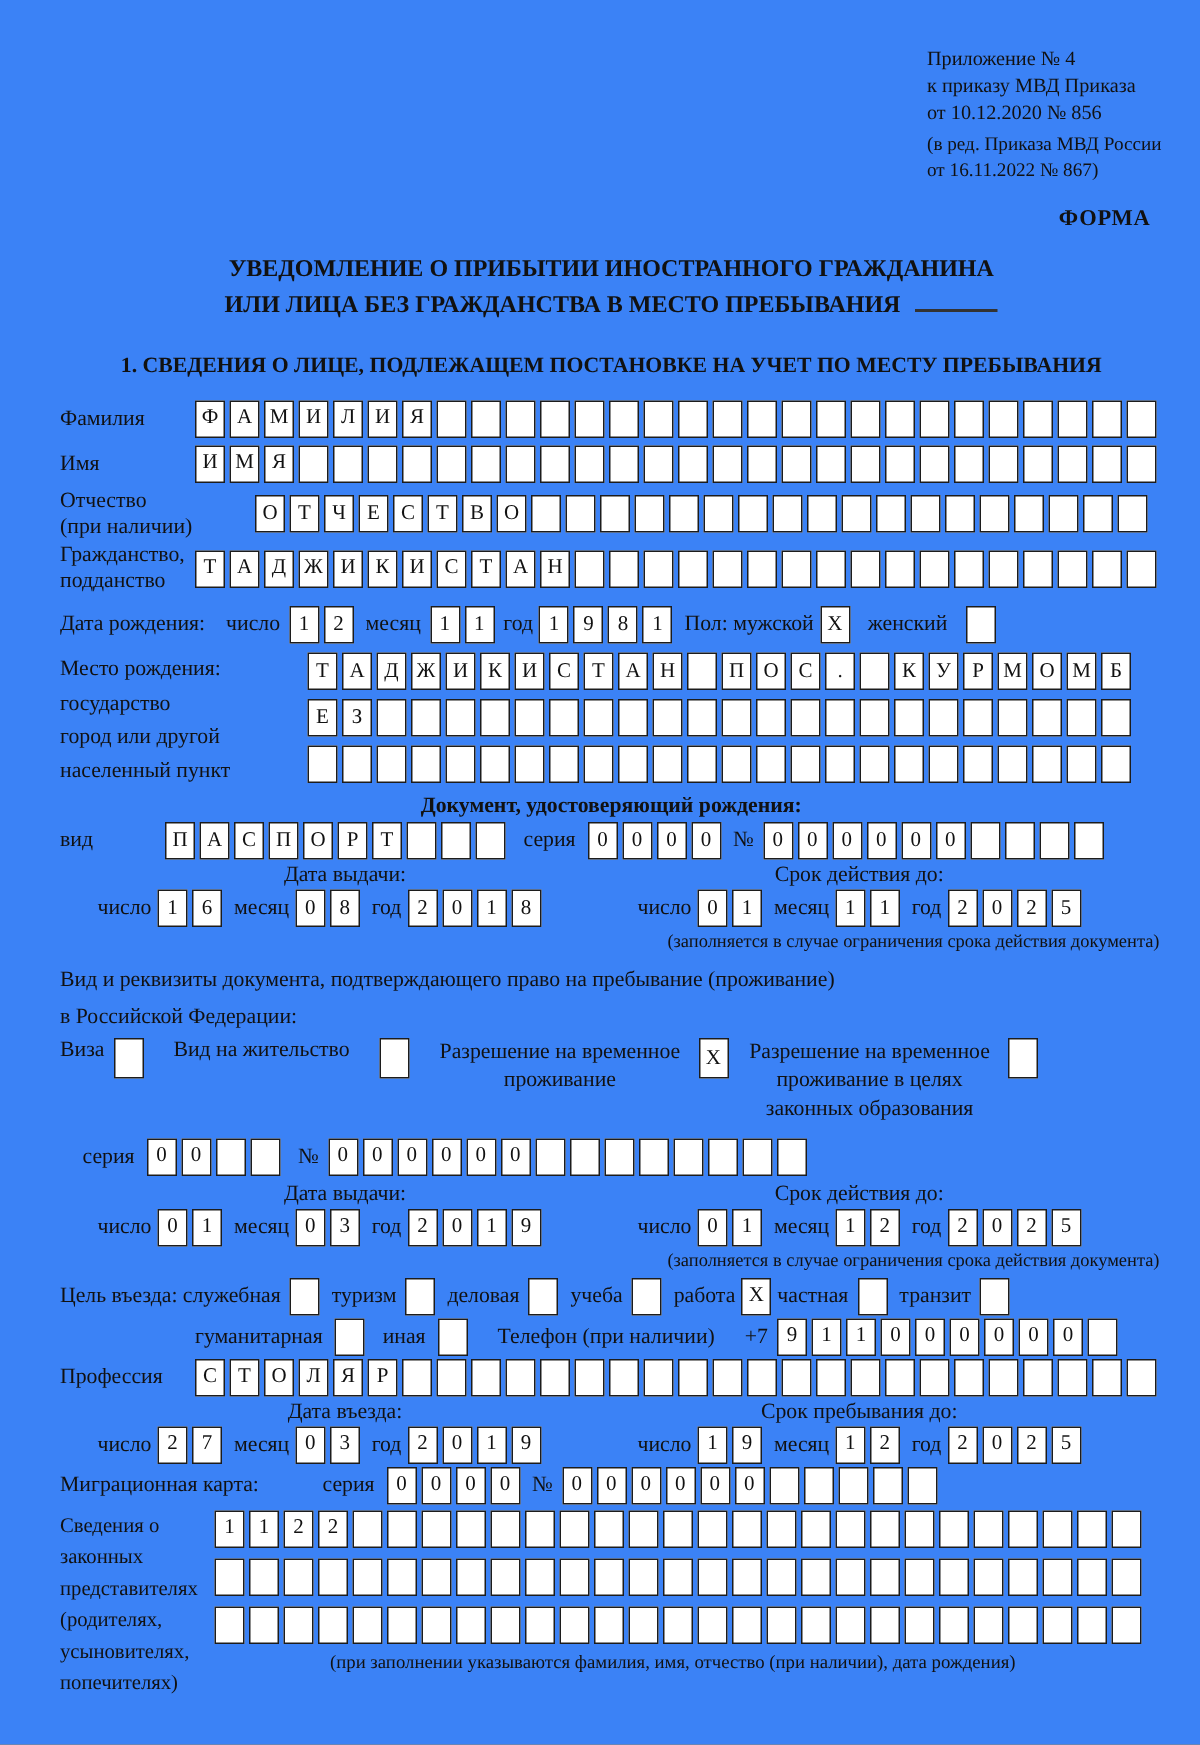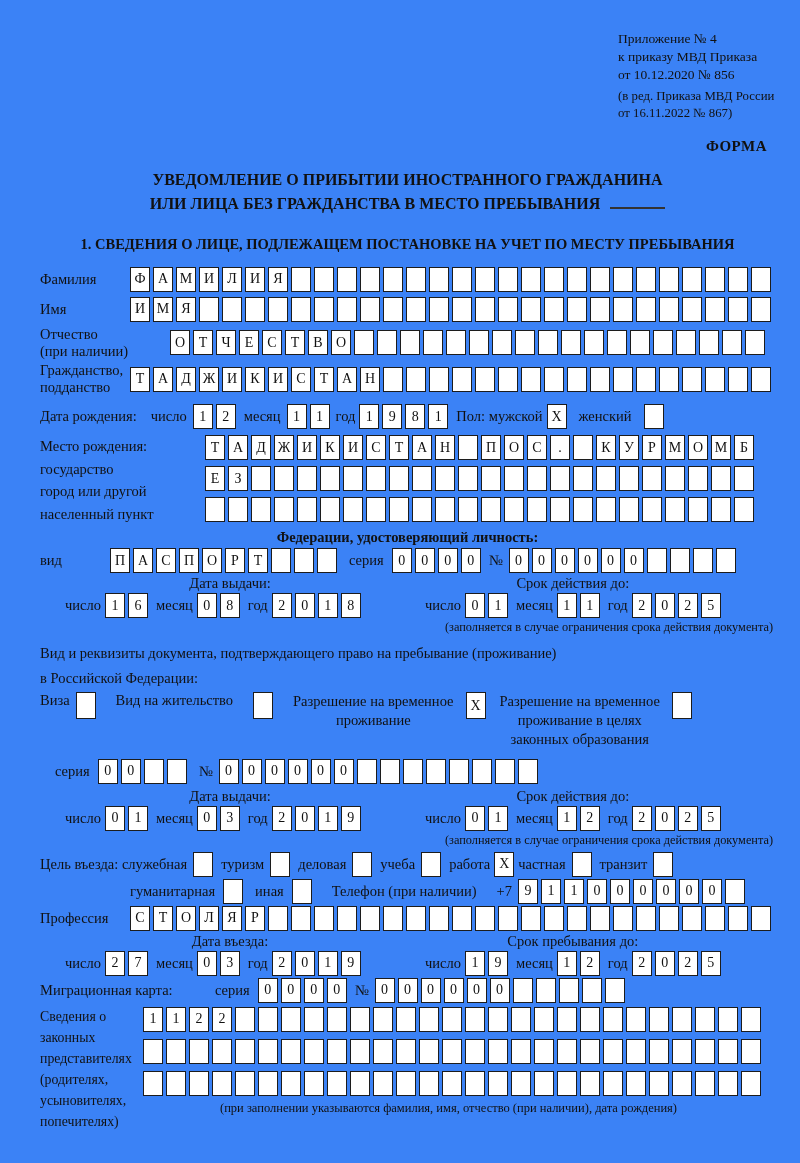--- a/index.html
+++ b/index.html
@@ -330,21 +330,21 @@
           <span class="cell"></span>
           <span class="cell"></span>
           <span class="cell"></span>
           <span class="cell"></span>
           <span class="cell"></span>
           <span class="cell"></span>
         </span>
     </span>
   </div>
 
-  <div class="docheader mt4">Федерации, удостоверяющий личность:</div>
+  <div class="docheader mt4">Документ, удостоверяющий рождения:</div>
 
   <div class="row mt2">
     <span class="lbl" style="width:70px">вид</span>
     <span class="cells">
         <span class="cell">П</span>
         <span class="cell">А</span>
         <span class="cell">С</span>
         <span class="cell">П</span>
         <span class="cell">О</span>
         <span class="cell">Р</span>

